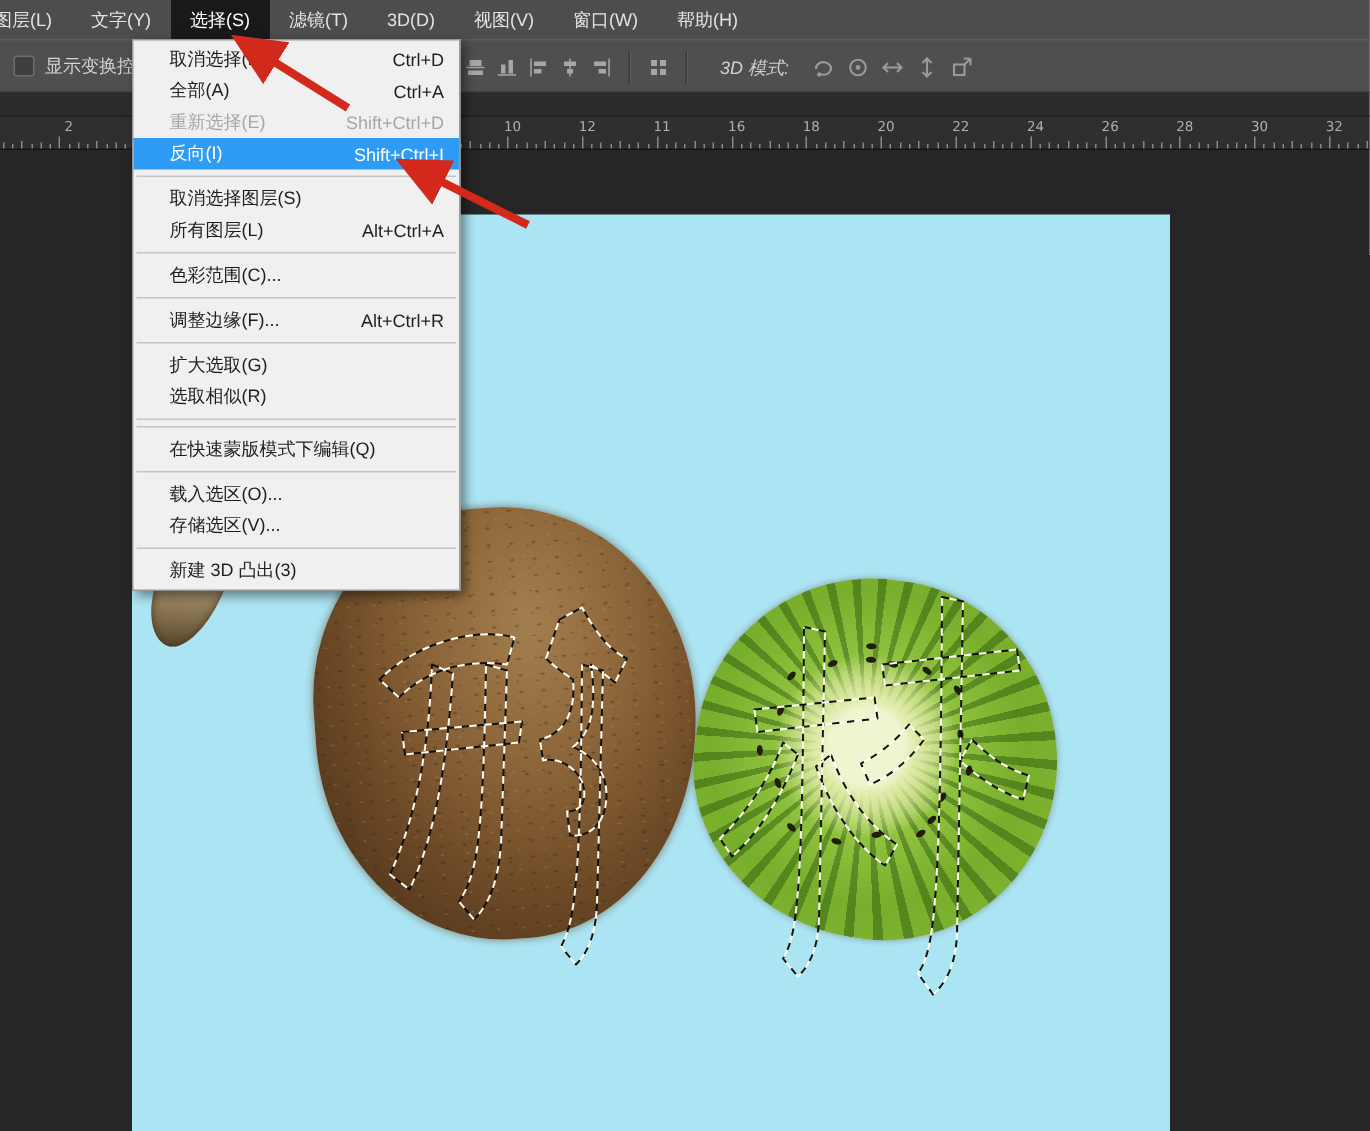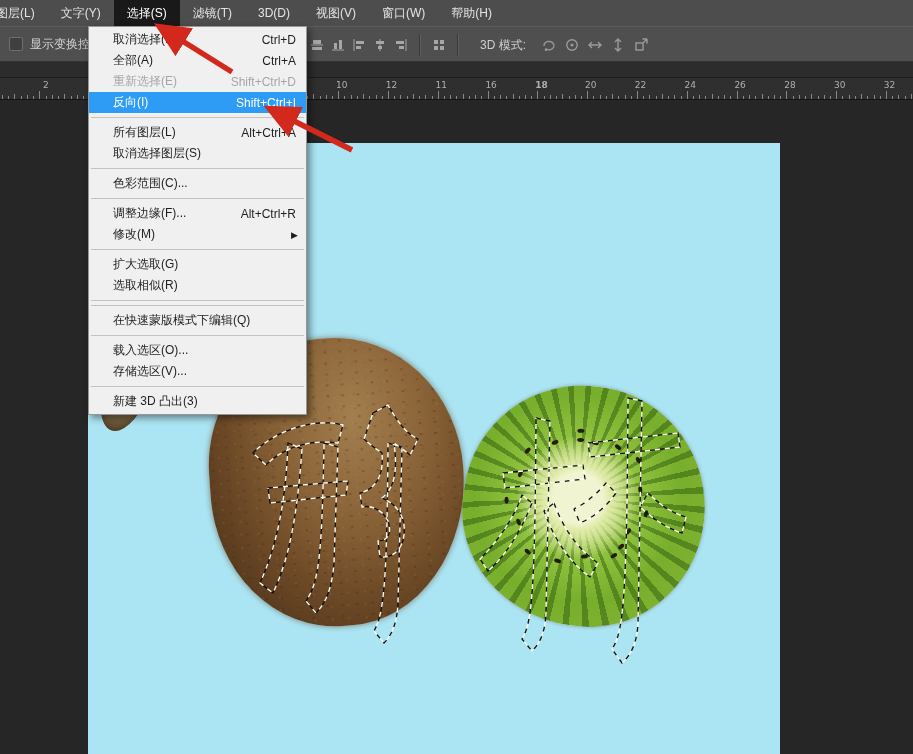--- a/index.html
+++ b/index.html
@@ -11,21 +11,21 @@
            display:flex;align-items:center;overflow:hidden;z-index:20;}
   .mb-item{color:#e3e3e3;font-size:12px;padding:0 13px;height:26px;line-height:26px;white-space:nowrap;cursor:default;}
   .mb-item.first{margin-left:-17px;}
   .mb-item.active{background:#191919;color:#ffffff;}
 
   .optionsbar{position:absolute;left:0;top:26px;width:913px;height:36px;background:#4f4f4f;
               border-top:1px solid #5c5c5c;border-bottom:1px solid #333;box-sizing:border-box;
               display:flex;align-items:center;z-index:10;}
   .chk{width:12px;height:12px;background:#3f3f3f;border:1px solid #6e6e6e;border-radius:2px;margin:0 7px 0 9px;}
   .chk-label{color:#d2d2d2;font-size:12px;white-space:nowrap;}
-  .opt-icons{position:absolute;left:310px;top:0;height:36px;display:flex;align-items:center;gap:7px;}
+  .opt-icons{position:absolute;left:310px;top:0;height:36px;display:flex;align-items:center;gap:7px;font-style:italic;}
   .opt-icons svg{display:block;}
   .vsep{width:1px;height:22px;background:#3a3a3a;border-right:1px solid #5e5e5e;margin:0 4px;}
   .mode-label{color:#cfcfcf;font-size:12px;margin:0 8px 0 10px;white-space:nowrap;}
 
   .tabstrip{position:absolute;left:0;top:62px;width:913px;height:16px;background:#2c2c2c;
             border-bottom:1px solid #1c1c1c;box-sizing:border-box;z-index:5;}
 
   .ruler{position:absolute;left:0;top:78px;width:913px;height:22px;background:#2f2f2f;
          border-bottom:1px solid #141414;box-sizing:border-box;z-index:5;}
   .tick{position:absolute;bottom:0;width:1px;background:#888;}
@@ -326,21 +326,21 @@
     <div class="tick" style="left: 886px; height: 8px;"></div>
     <div class="tick" style="left: 892.2px; height: 3px;"></div>
     <div class="tick" style="left: 898.4px; height: 4.5px;"></div>
     <div class="tick" style="left: 904.6px; height: 3px;"></div>
     <div class="tick" style="left: 910.9px; height: 5.5px;"></div>
     <span class="rlabel" style="left: 43px;">2</span>
     <span class="rlabel" style="left: 336px;">10</span>
     <span class="rlabel" style="left: 385.8px;">12</span>
     <span class="rlabel" style="left: 435.6px;">11</span>
     <span class="rlabel" style="left: 485.4px;">16</span>
-    <span class="rlabel" style="left: 535.2px; font-weight: bold;">18</span>
+    <span class="rlabel" style="left: 535.2px;">18</span>
     <span class="rlabel" style="left: 585px;">20</span>
     <span class="rlabel" style="left: 634.8px;">22</span>
     <span class="rlabel" style="left: 684.6px;">24</span>
     <span class="rlabel" style="left: 734.4px;">26</span>
     <span class="rlabel" style="left: 784.2px;">28</span>
     <span class="rlabel" style="left: 834px;">30</span>
     <span class="rlabel" style="left: 883.8px;">32</span>
   </div>
 
 <div class="workspace"></div>
@@ -417,38 +417,34 @@
     <div class="menu-item disabled">
       <span class="lbl">重新选择(E)</span>
       <span class="sc">Shift+Ctrl+D</span>
     </div>
     <div class="menu-item hilite">
       <span class="lbl">反向(I)</span>
       <span class="sc">Shift+Ctrl+I</span>
     </div>
     <div class="menu-sep"></div>
     <div class="menu-item">
+      <span class="lbl">取消选择图层(S)</span>
+    </div>
+    <div class="menu-item">
       <span class="lbl">所有图层(L)</span>
       <span class="sc">Alt+Ctrl+A</span>
     </div>
-    <div class="menu-item">
-      <span class="lbl">取消选择图层(S)</span>
-    </div>
     <div class="menu-sep"></div>
     <div class="menu-item">
       <span class="lbl">色彩范围(C)...</span>
     </div>
     <div class="menu-sep"></div>
     <div class="menu-item">
       <span class="lbl">调整边缘(F)...</span>
       <span class="sc">Alt+Ctrl+R</span>
-    </div>
-    <div class="menu-item">
-      <span class="lbl">修改(M)</span>
-      <span class="sub">▶</span>
     </div>
     <div class="menu-sep"></div>
     <div class="menu-item">
       <span class="lbl">扩大选取(G)</span>
     </div>
     <div class="menu-item">
       <span class="lbl">选取相似(R)</span>
     </div>
     <div class="menu-sep"></div>
     <div class="menu-sep"></div>

